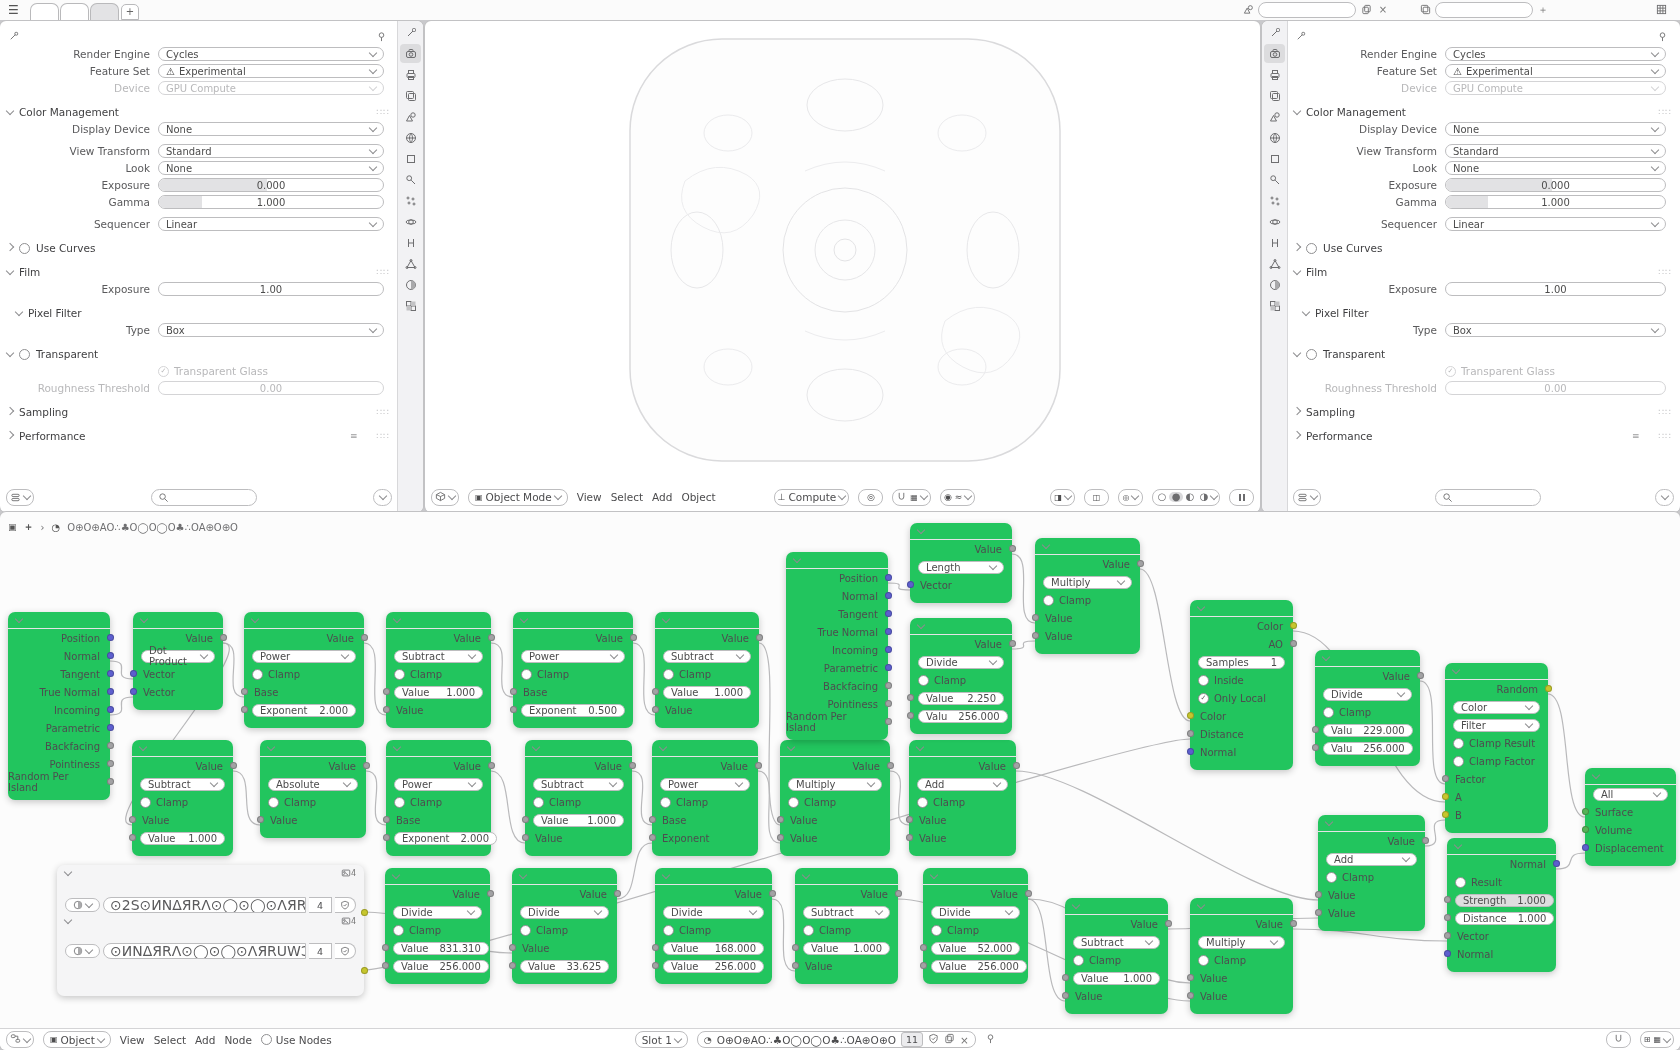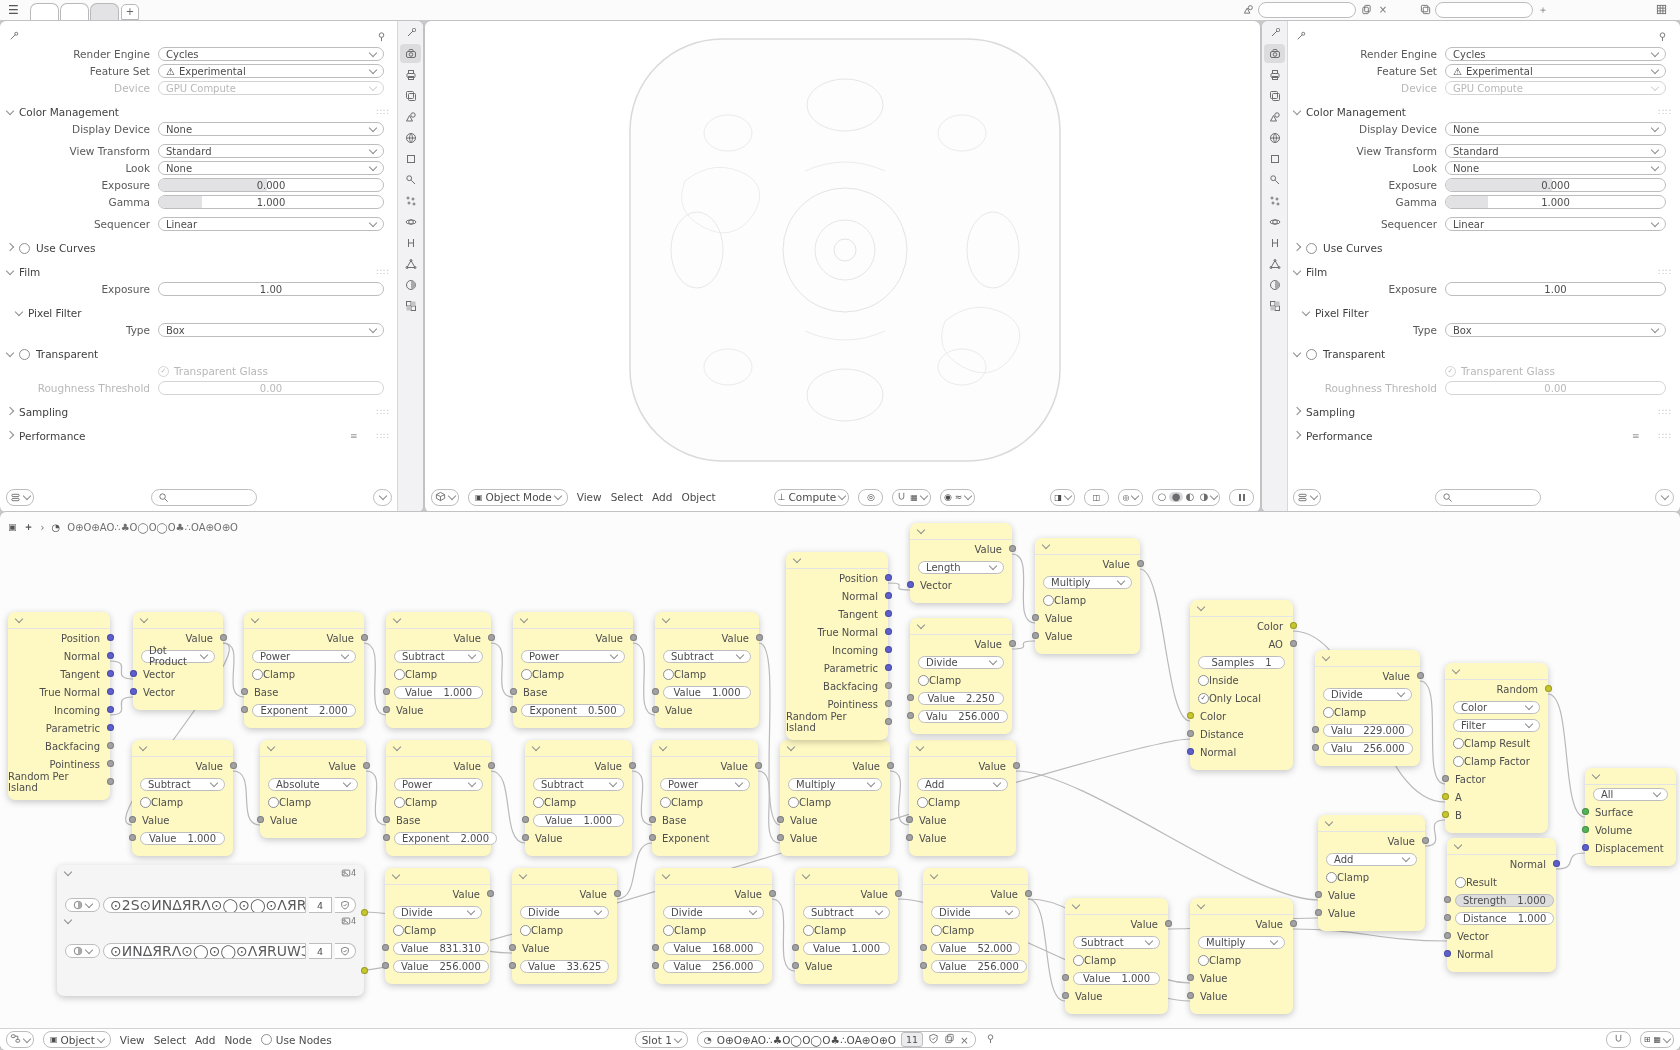--- a/index.html
+++ b/index.html
@@ -56,32 +56,32 @@
   .shade-seg{display:flex;align-items:center;height:15px;border:1px solid #bdbdbf;border-radius:8px;background:#fff;padding:0 2px;}
   .shade-seg .on{background:#d9d9db;border-radius:6px;}
   
   #node-ed{position:absolute;left:0;top:512px;width:1680px;height:538px;background:#fcfcfc;border-radius:6px;box-shadow:0 0 0 1px #c2c2c4;}
   #node-canvas{position:absolute;left:0;top:0;width:1680px;height:516px;overflow:hidden;}
   #breadcrumb{position:absolute;left:8px;top:8px;display:flex;align-items:center;gap:7px;
     font-size:10px;color:#6f6f71;}
   #node-footer{position:absolute;left:0;bottom:0;height:22px;width:1680px;background:#fff;
     border-top:1px solid #d4d4d6;display:flex;align-items:center;padding:0 6px;gap:9px;
     font-size:10.5px;color:#4c4c4e;box-sizing:border-box;border-radius:0 0 6px 6px;}
-  .node{position:absolute;background:#fef9c3;border-radius:7px;
+  .node{position:absolute;background:#22c55e;border-radius:7px;
     box-shadow:0 2px 7px rgba(0,0,0,.22);font-size:10px;color:#4d4d4f;}
   .nhead{height:16px;display:flex;align-items:center;padding-left:8px;border-bottom:1px solid #e4e4e6;}
   .nrow{height:18px;display:flex;align-items:center;position:relative;}
   .nrow.out{justify-content:flex-end;padding-right:10px;}
   .nrow.in{padding-left:10px;}
   .ndot{position:absolute;width:7px;height:7px;border-radius:50%;top:5px;box-shadow:0 0 0 1px rgba(0,0,0,.22) inset;}
   .ndot.L{left:-3.5px;} .ndot.R{right:-3.5px;}
   .nrow .spill{margin:0 8px;flex:1;justify-content:space-between;height:13px;}
-  .nrow .vfield{margin:0 8px;flex:1;justify-content:center;gap:11px;height:13px;position:relative;}
+  .nrow .vfield{margin:0 8px;flex:1;justify-content:space-between;gap:11px;height:13px;position:relative;}
   .nrow .vfield.slfill{background:#dededf;}
-  .nchk{display:flex;align-items:center;padding-left:8px;}
+  .nchk{display:flex;align-items:center;gap:5px;padding-left:8px;}
   .imgframe{background:#f5f5f6;}
   .imgrow{display:flex;align-items:center;gap:3px;margin:0 8px;height:16px;}
   .imgname{flex:1;height:14px;border:1px solid #bdbdbf;border-radius:8px 0 0 8px;background:#fff;
     display:flex;align-items:center;padding:0 6px;font-size:14px;color:#5a5a5c;overflow:hidden;white-space:nowrap;}
   .imgcount{width:22px;height:14px;border:1px solid #bdbdbf;border-left:none;background:#fff;
     display:flex;align-items:center;justify-content:center;font-size:9.5px;}
   .imgshield{width:20px;height:14px;border:1px solid #bdbdbf;border-left:none;border-radius:0 8px 8px 0;
     background:#fff;display:flex;align-items:center;justify-content:center;}
   .mini-ic{display:inline-flex;align-items:center;justify-content:center;}
   .badge{height:13px;border:1px solid #bdbdbf;background:#ececee;border-radius:3px;padding:0 4px;

